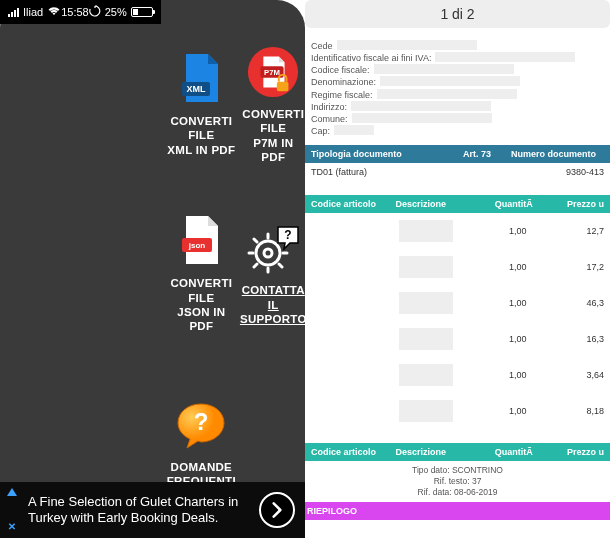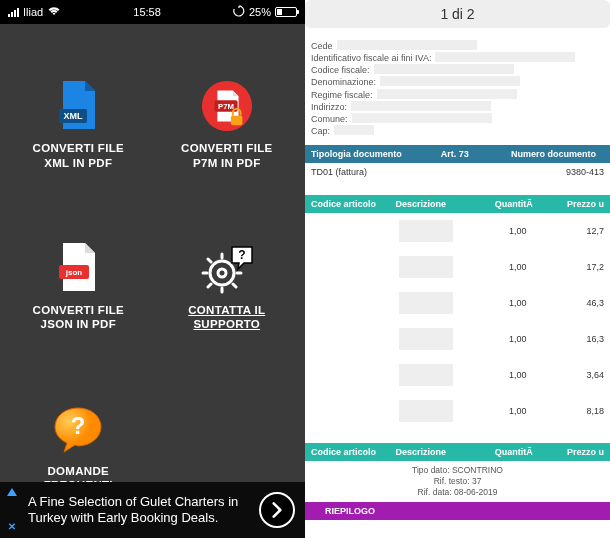--- a/index.html
+++ b/index.html
@@ -1,19 +1,19 @@
 <!DOCTYPE html>
 <html><head>
 <meta charset="utf-8">
 <style>
   * { margin: 0; padding: 0; box-sizing: border-box; }
   html, body { width: 610px; height: 538px; overflow: hidden; font-family: -apple-system, "Helvetica Neue", Arial, sans-serif; }
   .wrap { display: flex; width: 610px; height: 538px; }
   
-  .left { width: 305px; height: 538px; background: #3a3a3a; display: flex; flex-direction: column; position: relative; }
+  .left { width: 305px; height: 538px; background: #3a3a3a; display: flex; flex-direction: row; position: relative; border-radius: 28px; }
   .statusbar { height: 24px; background: #000; color: #fff; display: flex; align-items: center; justify-content: space-between; padding: 0 8px; font-size: 11px; font-weight: 500; }
   .sb-left, .sb-right { display: flex; align-items: center; gap: 4px; }
   .signal { display: inline-flex; align-items: flex-end; gap: 1px; }
   .signal span { width: 2px; background: #fff; display: inline-block; }
   .signal span:nth-child(1){height:3px}.signal span:nth-child(2){height:5px}.signal span:nth-child(3){height:7px}.signal span:nth-child(4){height:9px}
   .battery { width:22px; height:10px; border:1px solid #fff; border-radius:2px; position:relative; }
   .battery::after { content:""; position:absolute; right:-3px; top:2px; width:2px; height:4px; background:#fff; border-radius:0 1px 1px 0;}
   .battery .lvl { position:absolute; left:1px; top:1px; bottom:1px; width:25%; background:#fff; }
   .grid { flex:1; display:grid; grid-template-columns:1fr 1fr; grid-template-rows:repeat(3,1fr); padding:20px 6px 10px 6px; gap:0px 4px; }
   .tile { display:flex; flex-direction:column; align-items:center; justify-content:center; color:#fff; text-align:center; cursor:pointer; }
@@ -31,30 +31,30 @@
   .right { width:305px; height:538px; background:#fff; color:#333; font-size:10px; overflow:hidden; position:relative; }
   .pager { height:28px; background:#eee; color:#333; font-size:14px; font-weight:500; display:flex; align-items:center; justify-content:center;border-radius:6px; }
   .meta { padding:12px 6px 8px 6px; font-size:9px; line-height:1.35; color:#555; }
   .meta div { display:flex; }
   .meta .k { white-space:nowrap; }
   .meta .v { background:#eee; height:10px; flex:1; margin-left:4px; max-width:140px;}
   .hdrbar, .subbar { display:flex; color:#fff; font-size:9px; font-weight:700; }
   .hdrbar { background:#2d7a9b; }
   .subbar { background:#27b8a7; }
   .hdrbar .c, .subbar .c { padding:4px 6px; }
-  .hdrbar .c1{flex:1.4}.hdrbar .c2{flex:0.6;text-align:left}.hdrbar .c3{flex:1.2;text-align:center}
+  .hdrbar .c1{flex:1.4}.hdrbar .c2{flex:0.6;text-align:right}.hdrbar .c3{flex:1.2;text-align:center}
   .row1 { display:flex; font-size:9px; padding:4px 6px; color:#333; }
   .row1 .c1{flex:1.4}.row1 .c2{flex:0.6}.row1 .c3{flex:1.2;text-align:right}
   .subbar .s1{flex:1.1}.subbar .s2{flex:1.2}.subbar .s3{flex:0.7;text-align:right}.subbar .s4{flex:0.9;text-align:right}
   .items { }
   .irow { display:flex; align-items:center; font-size:9px; padding:2px 6px; min-height:36px;gap:32px; }
   .irow .s1{flex:1.1}.irow .s2{flex:1.2}.irow .s3{flex:0.7;text-align:right}.irow .s4{flex:0.9;text-align:right}
   .irow .blk { background:#eee; height:22px; width:90%; }
   .foot { text-align:center; font-size:8.5px; color:#555; padding:4px 0; line-height:1.3;}
-  .riep { background:#a21caf; color:#fff; font-size:9px; font-weight:700; padding:4px 20px; }
+  .riep { background:#d946ef; color:#fff; font-size:9px; font-weight:700; padding:4px 2px; }
   .gap { height:14px; }
 </style>
 </head>
 <body>
 
 <div class="wrap">
 
   <div class="left">
     <div class="statusbar">
       <div class="sb-left">

